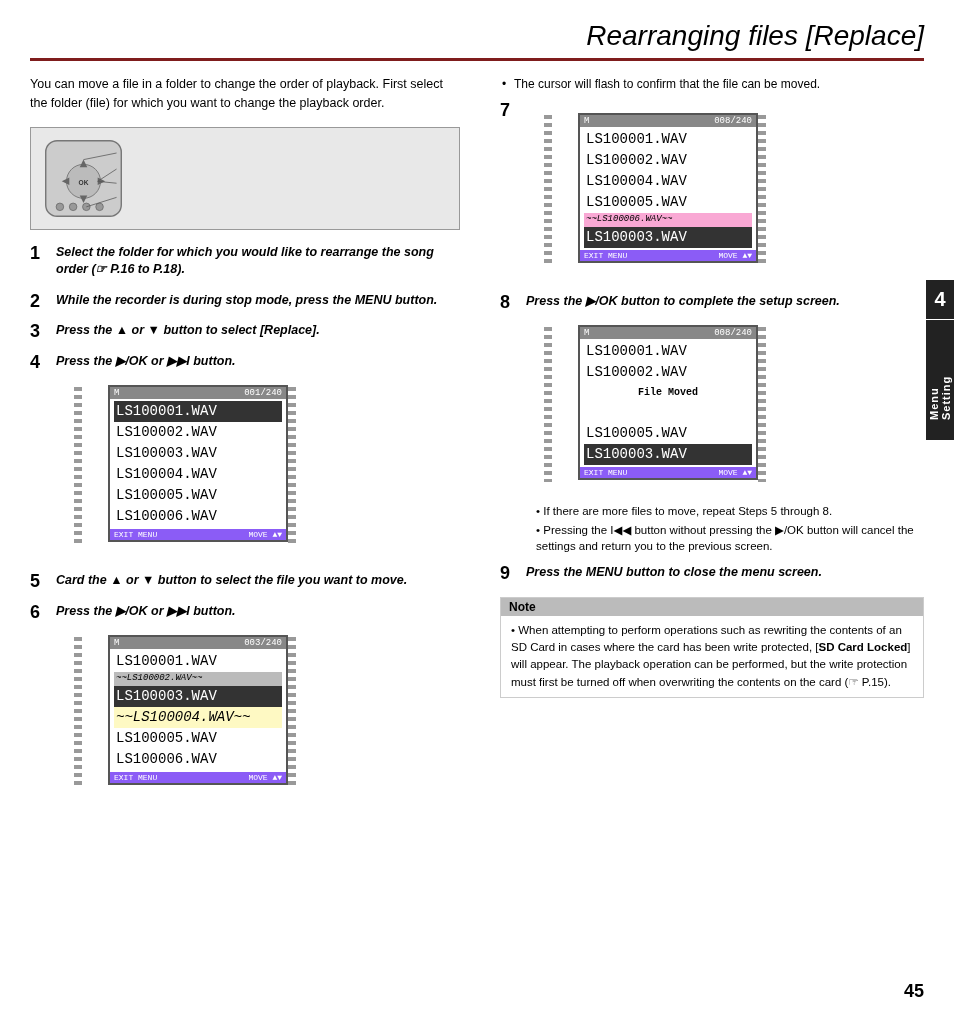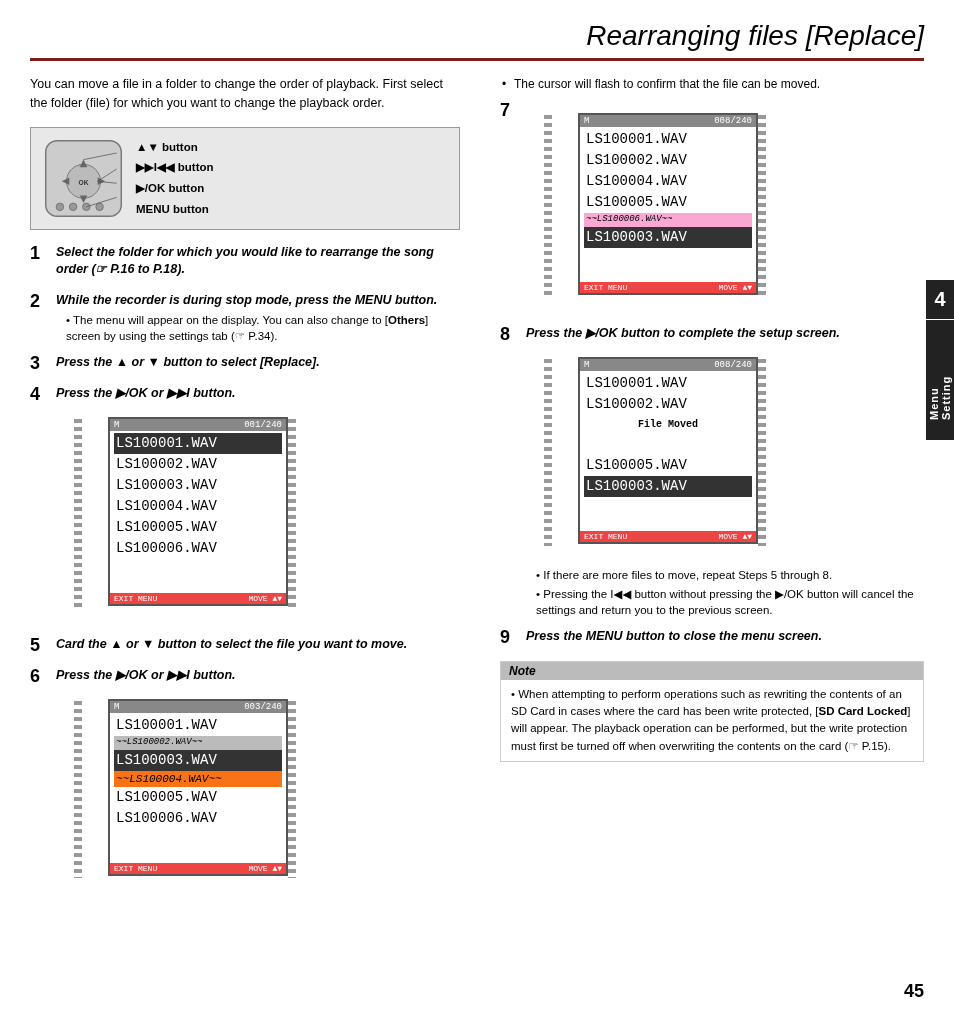--- a/index.html
+++ b/index.html
@@ -153,27 +153,26 @@
       font-size: 14px;
       padding: 0 2px;
     }
 
     .screen-body .file-row.selected {
       background: #333;
       color: #fff;
     }
 
     .screen-footer {
-      background: #ef4444;
+      background: #8b5cf6;
       color: #fff;
       font-size: 8px;
       padding: 1px 4px;
       display: flex;
       justify-content: space-between;
-      margin-top: 32px;
     }
 
     
     .screen-wrapper {
       position: relative;
       display: inline-block;
       margin: 6px 0 10px 26px;
     }
 
     .screen-wrapper::before,
@@ -204,21 +203,20 @@
       border: 1px solid #ccc;
       margin-top: 12px;
       padding: 0;
     }
 
     .note-box .note-header {
       background: #bbb;
       font-weight: bold;
       font-size: 12px;
       padding: 2px 8px;
-      font-style: italic;
     }
 
     .note-box .note-body {
       padding: 6px 10px;
       font-size: 11.5px;
       line-height: 1.5;
     }
 
     .note-box .note-body .bullet::before {
       content: "• ";
@@ -315,40 +313,33 @@
           <circle cx="34" cy="75" r="4" fill="#999" stroke="#666" stroke-width="0.8"></circle>
           <circle cx="48" cy="75" r="4" fill="#999" stroke="#666" stroke-width="0.8"></circle>
           <circle cx="62" cy="75" r="4" fill="#999" stroke="#666" stroke-width="0.8"></circle>
 
           <line x1="45" y1="25" x2="80" y2="18" stroke="#555" stroke-width="0.8"></line>
           <line x1="60" y1="48" x2="80" y2="35" stroke="#555" stroke-width="0.8"></line>
           <line x1="60" y1="48" x2="80" y2="50" stroke="#555" stroke-width="0.8"></line>
           <line x1="48" y1="75" x2="80" y2="65" stroke="#555" stroke-width="0.8"></line>
         </svg>
       </div>
-      <div class="button-labels">
-        <div><span class="bold">▲▼ button</span></div>
-        <div><span class="bold">▶▶I◀◀ button</span></div>
-        <div><span class="bold">▶/OK button</span></div>
-        <div><span class="bold">MENU button</span></div>
-      </div>
     </div>
 
     <div class="step">
       <div class="step-num">1</div>
       <div class="step-content">
         <p><b><i>Select the folder for which you would like to rearrange the song order (☞ P.16 to P.18).</i></b></p>
       </div>
     </div>
 
     <div class="step">
       <div class="step-num">2</div>
       <div class="step-content">
         <p><b><i>While the recorder is during stop mode, press the <b>MENU</b> button.</i></b></p>
-        <div class="sub-bullet">The menu will appear on the display. You can also change to [<b>Others</b>] screen by using the settings tab (☞ P.34).</div>
       </div>
     </div>
 
     <div class="step">
       <div class="step-num">3</div>
       <div class="step-content">
         <p><b><i>Press the ▲ or ▼ button to select [Replace].</i></b></p>
       </div>
     </div>
 
@@ -395,21 +386,21 @@
         <div class="screen-wrapper">
           <div class="screen-mockup">
             <div class="screen-header">
               <span>M</span>
                 <span>003/240</span>
             </div>
             <div class="screen-body">
               <div class="file-row">LS100001.WAV</div>
               <div class="file-row" style="background:#bbb; font-style:italic; font-size:9px; overflow:hidden; white-space:nowrap;">~~LS100002.WAV~~</div>
               <div class="file-row selected">LS100003.WAV</div>
-              <div class="file-row" style="background:#f97316; font-style:italic; font-size:11px; overflow:hidden; white-space:nowrap;">~~LS100004.WAV~~</div>
+              <div class="file-row" style="background:#fef9c3; font-style:italic; font-size:14px; overflow:hidden; white-space:nowrap;">~~LS100004.WAV~~</div>
               <div class="file-row">LS100005.WAV</div>
               <div class="file-row">LS100006.WAV</div>
             </div>
             <div class="screen-footer">
               <span>EXIT MENU</span>
                 <span>MOVE ▲▼</span>
             </div>
           </div>
         </div>
       </div>

